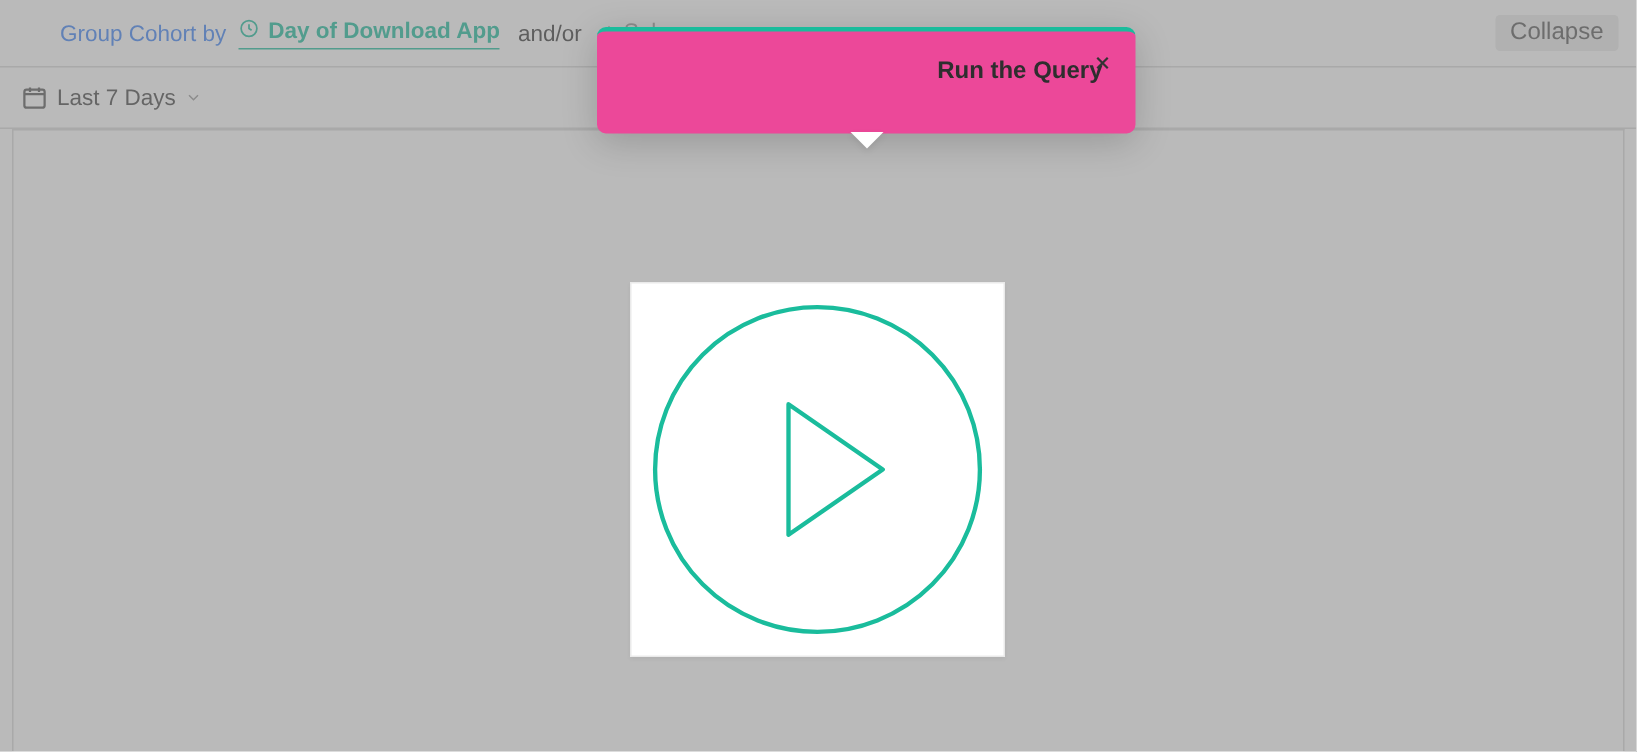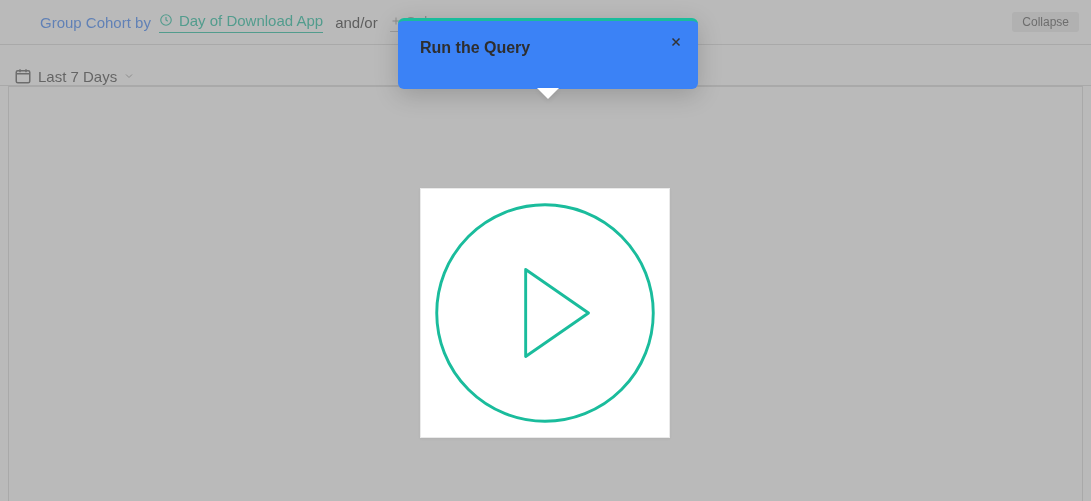--- a/index.html
+++ b/index.html
@@ -16,38 +16,38 @@
   
   .page{position:absolute;inset:0;background:#fff;}
 
   .cohort-row{
     height:44px;display:flex;align-items:center;gap:8px;
     padding:0 40px;font-size:15px;color:#333;
     position:relative;
   }
   .cohort-row .label{color:#3b82f6;}
   .cohort-row .chip{
-    display:inline-flex;align-items:center;gap:6px;
-    color:var(--teal);font-weight:400;
+    display:inline-flex;align-items:flex-start;gap:6px;
+    color:var(--teal);font-weight:700;
     border-bottom:1px solid var(--teal);padding-bottom:3px;
   }
   .cohort-row .andor{color:#333;margin:16px 4px;}
   .cohort-row .add{
     display:inline-flex;align-items:center;gap:4px;
     color:#9a9a9a;border-bottom:1px solid #bbb;padding-bottom:1px;
   }
   .collapse-btn{
     position:absolute;right:12px;top:50%;transform:translateY(-50%);
     background:#eaeaea;color:#555;border:none;border-radius:3px;
-    font-size:12px;padding:3px 10px;
+    font-size:16px;padding:3px 10px;
   }
 
   .toolbar{
     height:42px;border-top:1px solid var(--border);border-bottom:1px solid var(--border);
-    display:flex;align-items:flex-end;
+    display:flex;align-items:center;
   }
   .tb-group{display:flex;align-items:center;gap:6px;padding:0 14px;color:#444;font-size:15px;}
   .tb-divider{width:1px;background:var(--border);}
   .tb-right{margin-left:auto;}
   .chev{width:12px;height:12px;}
   .chev svg,.cal-icon svg,.clock-icon svg,.grid-icon svg,.plus-icon svg{display:block;}
   .cal-icon,.grid-icon{width:18px;height:18px;color:#555;}
   .clock-icon{width:14px;height:14px;color:var(--teal);}
   .plus-icon{width:12px;height:12px;color:#9a9a9a;}
 
@@ -64,25 +64,26 @@
     position:absolute;z-index:20;
     left:420px;top:188px;width:250px;height:250px;
     background:#fff;border:1px solid #eaeaea;
     display:flex;align-items:center;justify-content:center;
     box-shadow:0 1px 3px rgba(0,0,0,0.05);
   }
   .play-tile svg{width:232px;height:232px;}
 
   .tooltip{
     position:absolute;z-index:25;
-    left:398px;top:18px;width:300px;
-    background:#3b82f6;border-radius:6px;
+    left:398px;top:18px;width:359px;
+    background:#ec4899;border-radius:6px;
     border-top:3px solid var(--teal);
     box-shadow:0 6px 24px rgba(0,0,0,0.18);
     padding:18px 22px 20px 22px;
+    text-align:right;
   }
   .tooltip-title{font-size:16px;font-weight:700;color:#2e2e2e;margin:0 0 12px 0;}
   .tooltip-body{font-size:16px;color:#333;line-height:1.5;margin:0;}
   .tooltip-close{
     position:absolute;right:12px;top:12px;width:20px;height:20px;
     display:flex;align-items:center;justify-content:center;
     color:#333;cursor:pointer;border:none;background:none;padding:0;
   }
   .tooltip-arrow{
     position:absolute;left:50%;transform:translateX(-50%);

